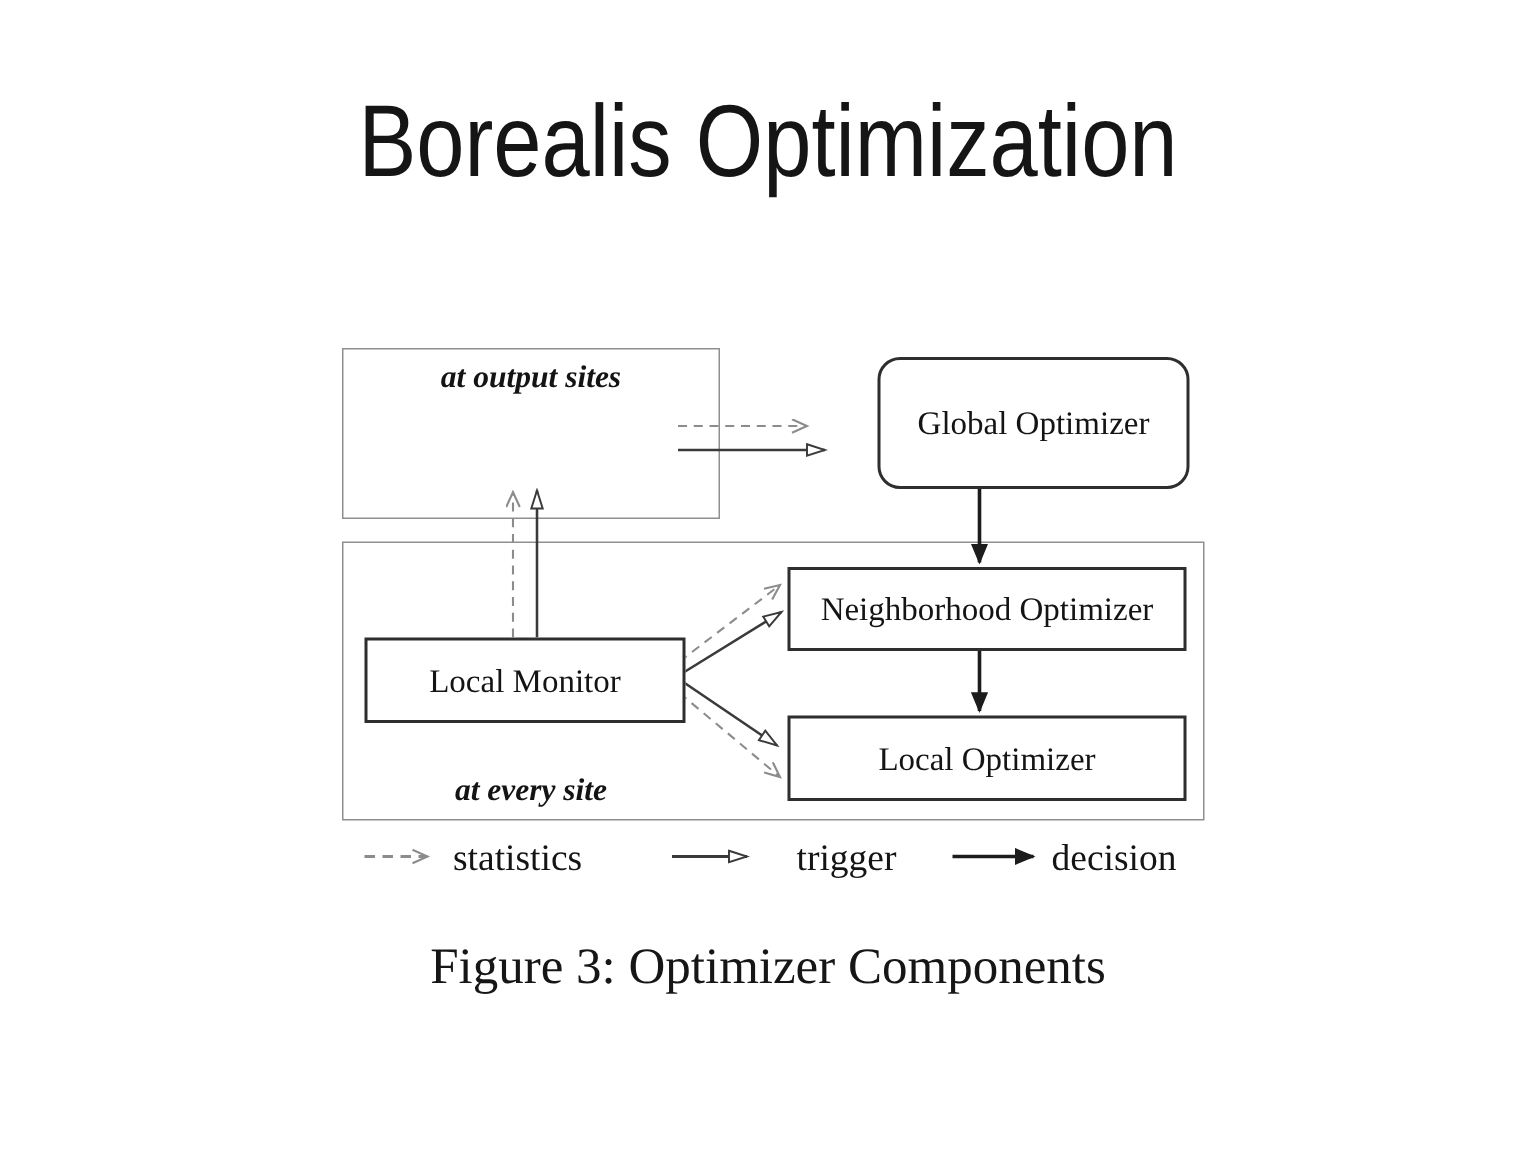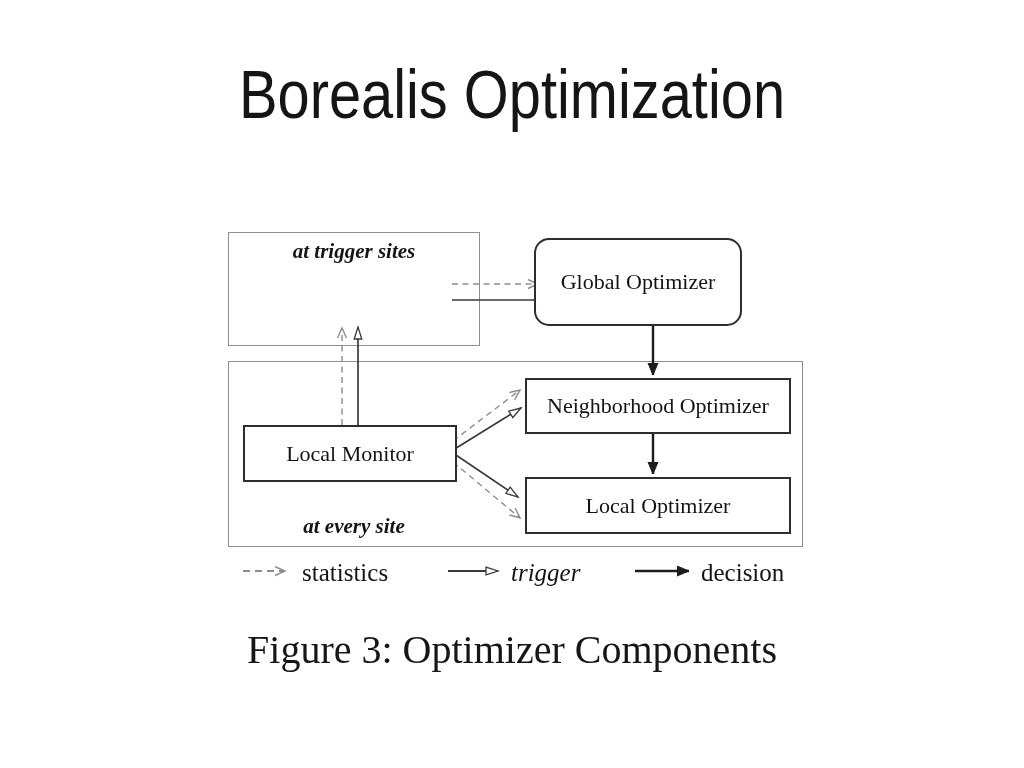--- a/index.html
+++ b/index.html
@@ -64,56 +64,56 @@
     border: 2px solid #2e2e2e;
     background: #ffffff;
     display: flex;
     align-items: center;
     justify-content: center;
     font-size: 22px;
     color: #141414;
     white-space: nowrap;
   }
   .node-endpoint-monitor      { left: 243px; top: 268px; width: 209px; height: 54px; }
-  .node-global-optimizer      { left: 534px; top: 238px; width: 204px; height: 84px; border-radius: 15px; border-width: 2.5px; }
+  .node-global-optimizer      { left: 585px; top: 238px; width: 204px; height: 84px; border-radius: 15px; border-width: 2.5px; }
   .node-local-monitor         { left: 243px; top: 425px; width: 210px; height: 53px; }
   .node-neighborhood-optimizer{ left: 525px; top: 378px; width: 262px; height: 52px; }
   .node-local-optimizer       { left: 525px; top: 477px; width: 262px; height: 53px; }
   .legend-label {
     position: absolute;
     top: 559px;
     font-size: 25px;
     color: #141414;
     white-space: nowrap;
   }
   .legend-label.statistics { left: 302px; }
-  .legend-label.trigger    { left: 511px; font-style: italic; }
+  .legend-label.trigger    { left: 531px; }
   .legend-label.decision   { left: 701px; }
   .figure-caption {
     position: absolute;
     top: 626px;
     left: 0;
     width: 1024px;
     text-align: center;
-    font-size: 40px;
+    font-size: 34px;
     color: #161616;
     white-space: nowrap;
   }
 </style>
 </head>
 <body>
 
 <div class="slide">
 
   <div class="slide-title">Borealis Optimization</div>
 
   <div class="figure">
 
     <div class="group group-output-sites">
-      <div class="group-label top">at trigger sites</div>
+      <div class="group-label top">at output sites</div>
     </div>
     <div class="group group-every-site">
       <div class="group-label bottom">at every site</div>
     </div>
 
     <svg class="arrows" viewBox="0 0 1024 768" xmlns="http://www.w3.org/2000/svg">
       <defs>
         <marker id="statHead" markerWidth="13" markerHeight="11" refX="11" refY="5" orient="auto" markerUnits="userSpaceOnUse">
           <path d="M1,0.5 L11,5 L1,9.5" fill="none" stroke="#8c8c8c" stroke-width="1.4"></path>
         </marker>

